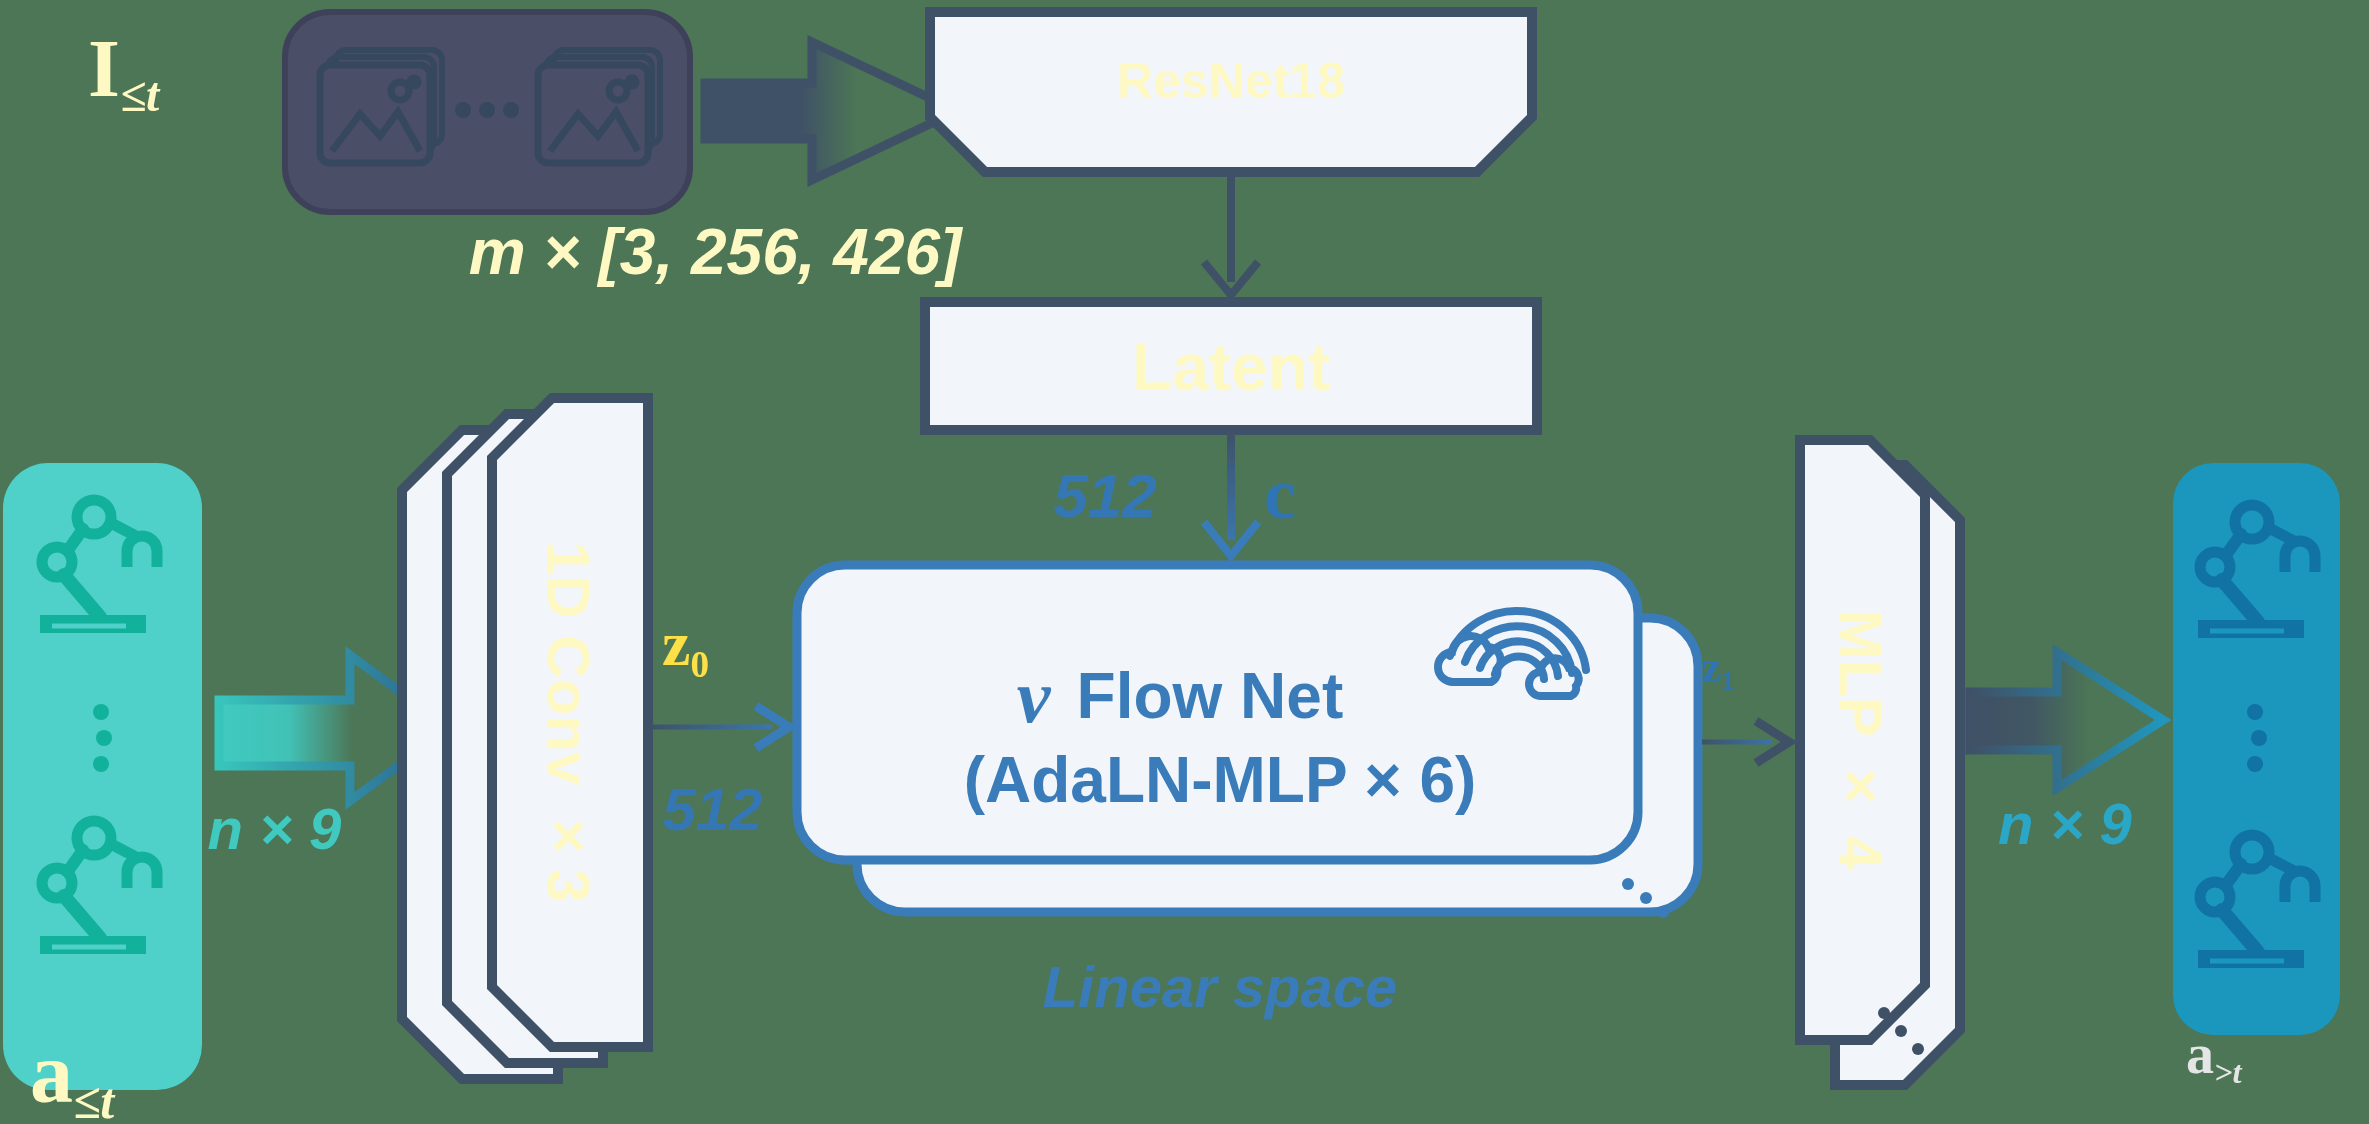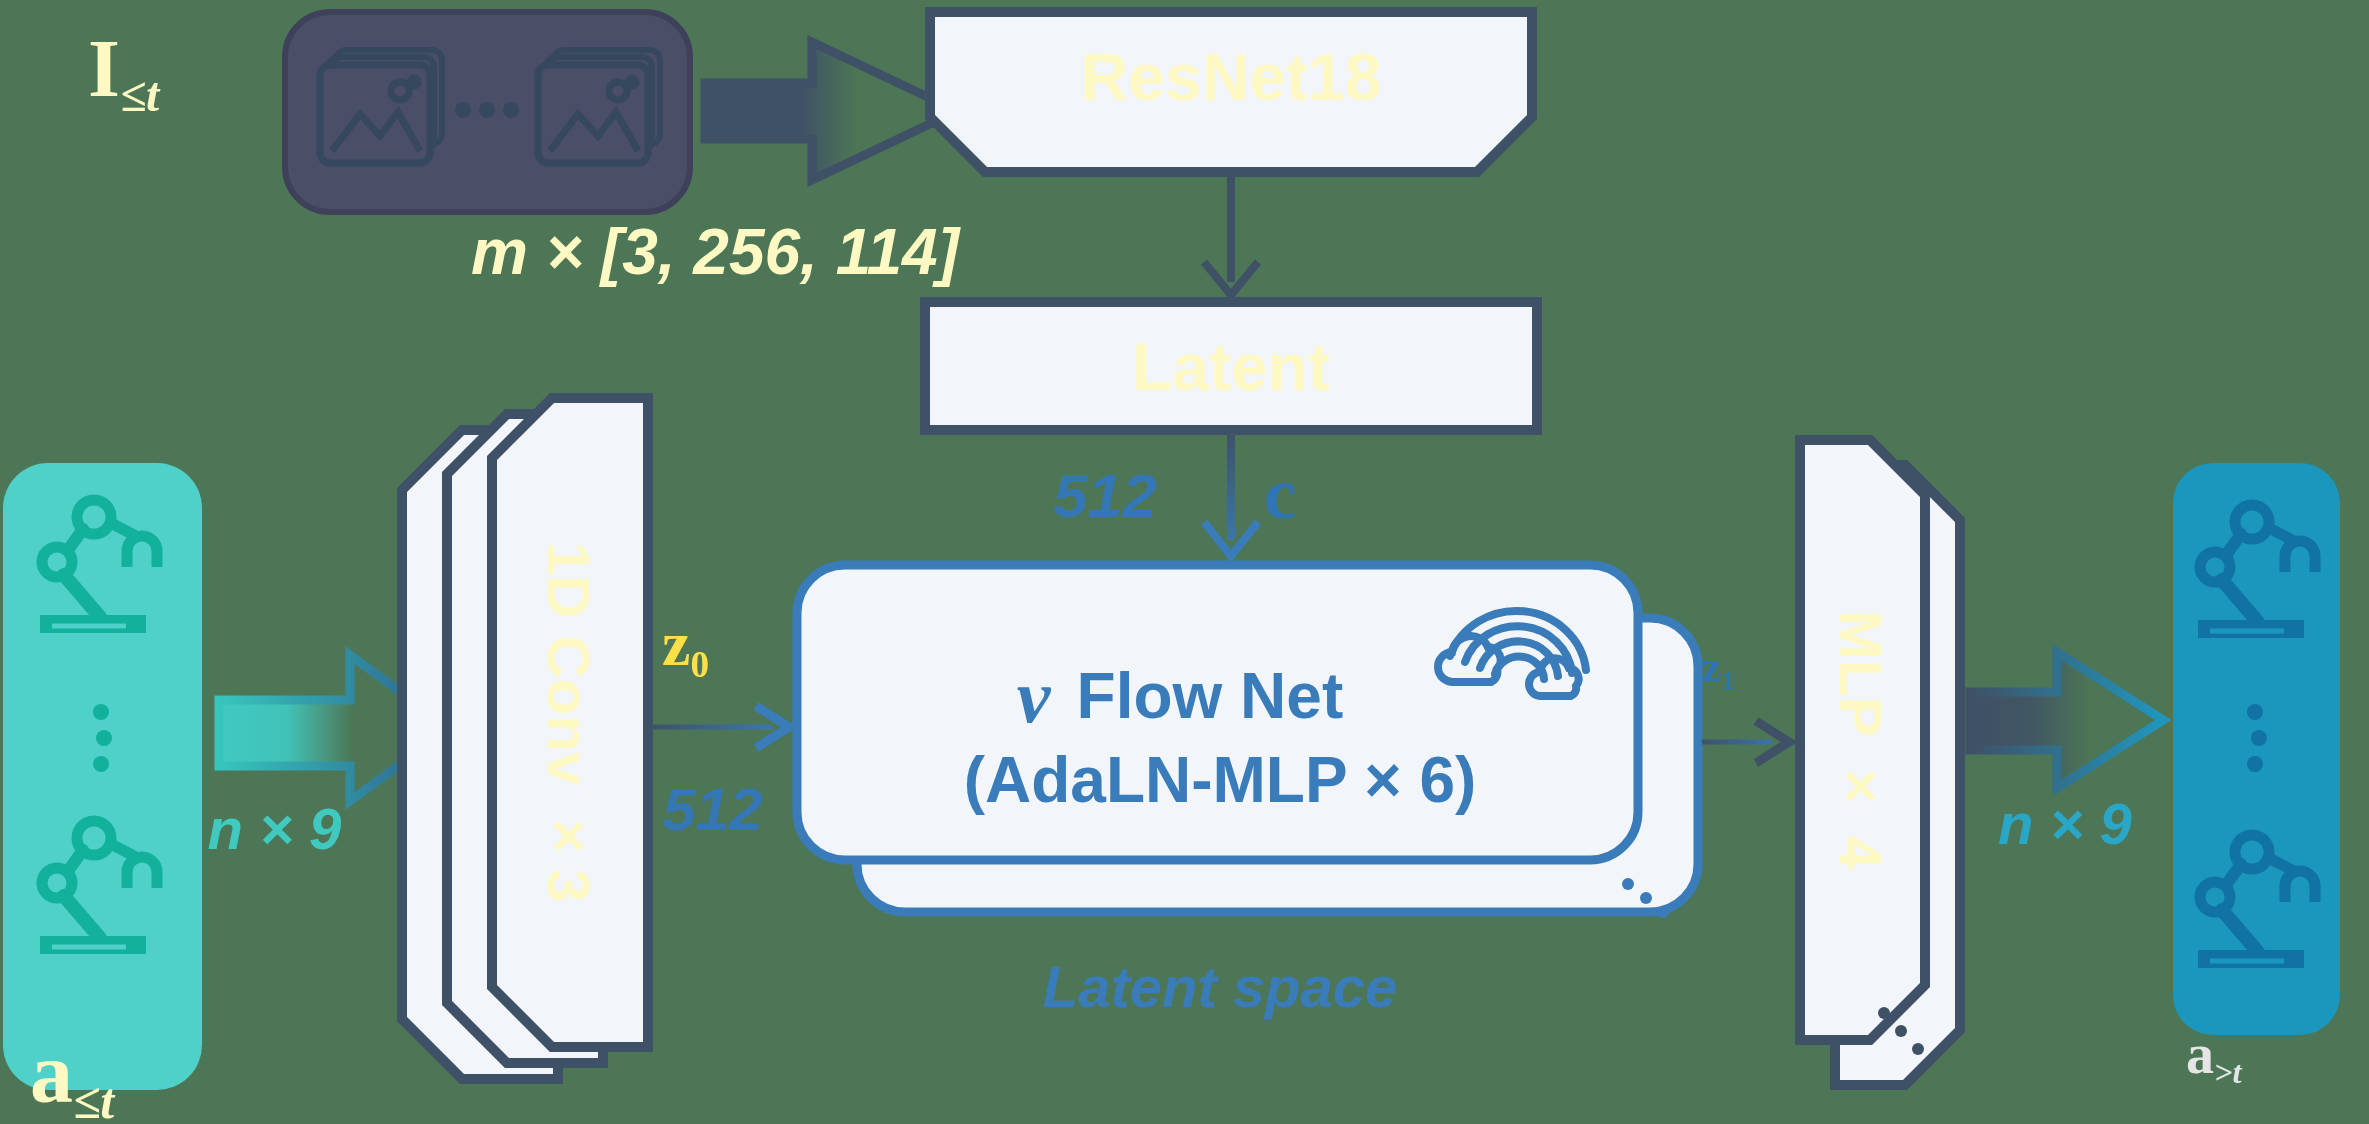--- a/index.html
+++ b/index.html
@@ -200,35 +200,35 @@
           <circle cx="2255" cy="764" r="8"></circle>
     </g>
     <g style="color:#1172a4;--stripe:#1b97bd">
       <use href="#robot-arm" x="2190" y="822"></use>
     </g>
   </g>
 </svg>
 
 <div class="lbl math slate" style="left:88px;top:28px;font-size:82px"><span>I</span><span class="sub">≤t</span></div>
 
-<div class="lbl ital slate center" style="left:350px;top:220px;width:730px;font-size:64px">m × [3, 256, 114]</div>
-
-<div class="lbl sans-bold slate center" style="left:930px;top:44px;width:602px;font-size:66px">ResNet18</div>
+<div class="lbl ital slate center" style="left:350px;top:220px;width:730px;font-size:64px">m × [3, 256, 426]</div>
+
+<div class="lbl sans-bold slate center" style="left:930px;top:56px;width:602px;font-size:50px">ResNet18</div>
 
 <div class="lbl sans-bold slate center" style="left:925px;top:334px;width:612px;font-size:66px">Latent</div>
 
 <div class="lbl ital center" style="left:1030px;top:465px;width:150px;font-size:62px;color:#3577b5">512</div>
 
 <div class="lbl math" style="left:1264px;top:458px;font-size:72px;color:#2f74b4">c</div>
 
 <div class="lbl blue center" style="left:810px;top:634px;width:740px;font-size:64px;font-weight:bold"><span class="nu">ν</span><span class="sans-bold">Flow Net</span></div>
 
 <div class="lbl sans-bold blue center" style="left:800px;top:728px;width:840px;font-size:64px">(AdaLN-MLP × 6)</div>
 
-<div class="lbl ital blue center" style="left:1000px;top:938px;width:440px;font-size:58px">Latent space</div>
+<div class="lbl ital blue center" style="left:1000px;top:938px;width:440px;font-size:58px">Linear space</div>
 
 <div class="lbl sans-bold slate vert" style="left:538px;top:398px;height:649px;font-size:60px">1D Conv ×3</div>
 
 <div class="lbl sans-bold slate vert" style="left:1830px;top:440px;height:600px;font-size:60px">MLP × 4</div>
 
 <div class="lbl math" style="left:662px;top:612px;font-size:64px;color:#fde047"><span>z</span><span class="sub" style="font-style:normal">0</span></div>
 
 <div class="lbl ital center" style="left:645px;top:780px;width:135px;font-size:60px;color:#3577b5">512</div>
 
 <div class="lbl math" style="left:1702px;top:645px;font-size:44px;color:#2f74b4"><span>z</span><span class="sub" style="font-style:normal">1</span></div>

